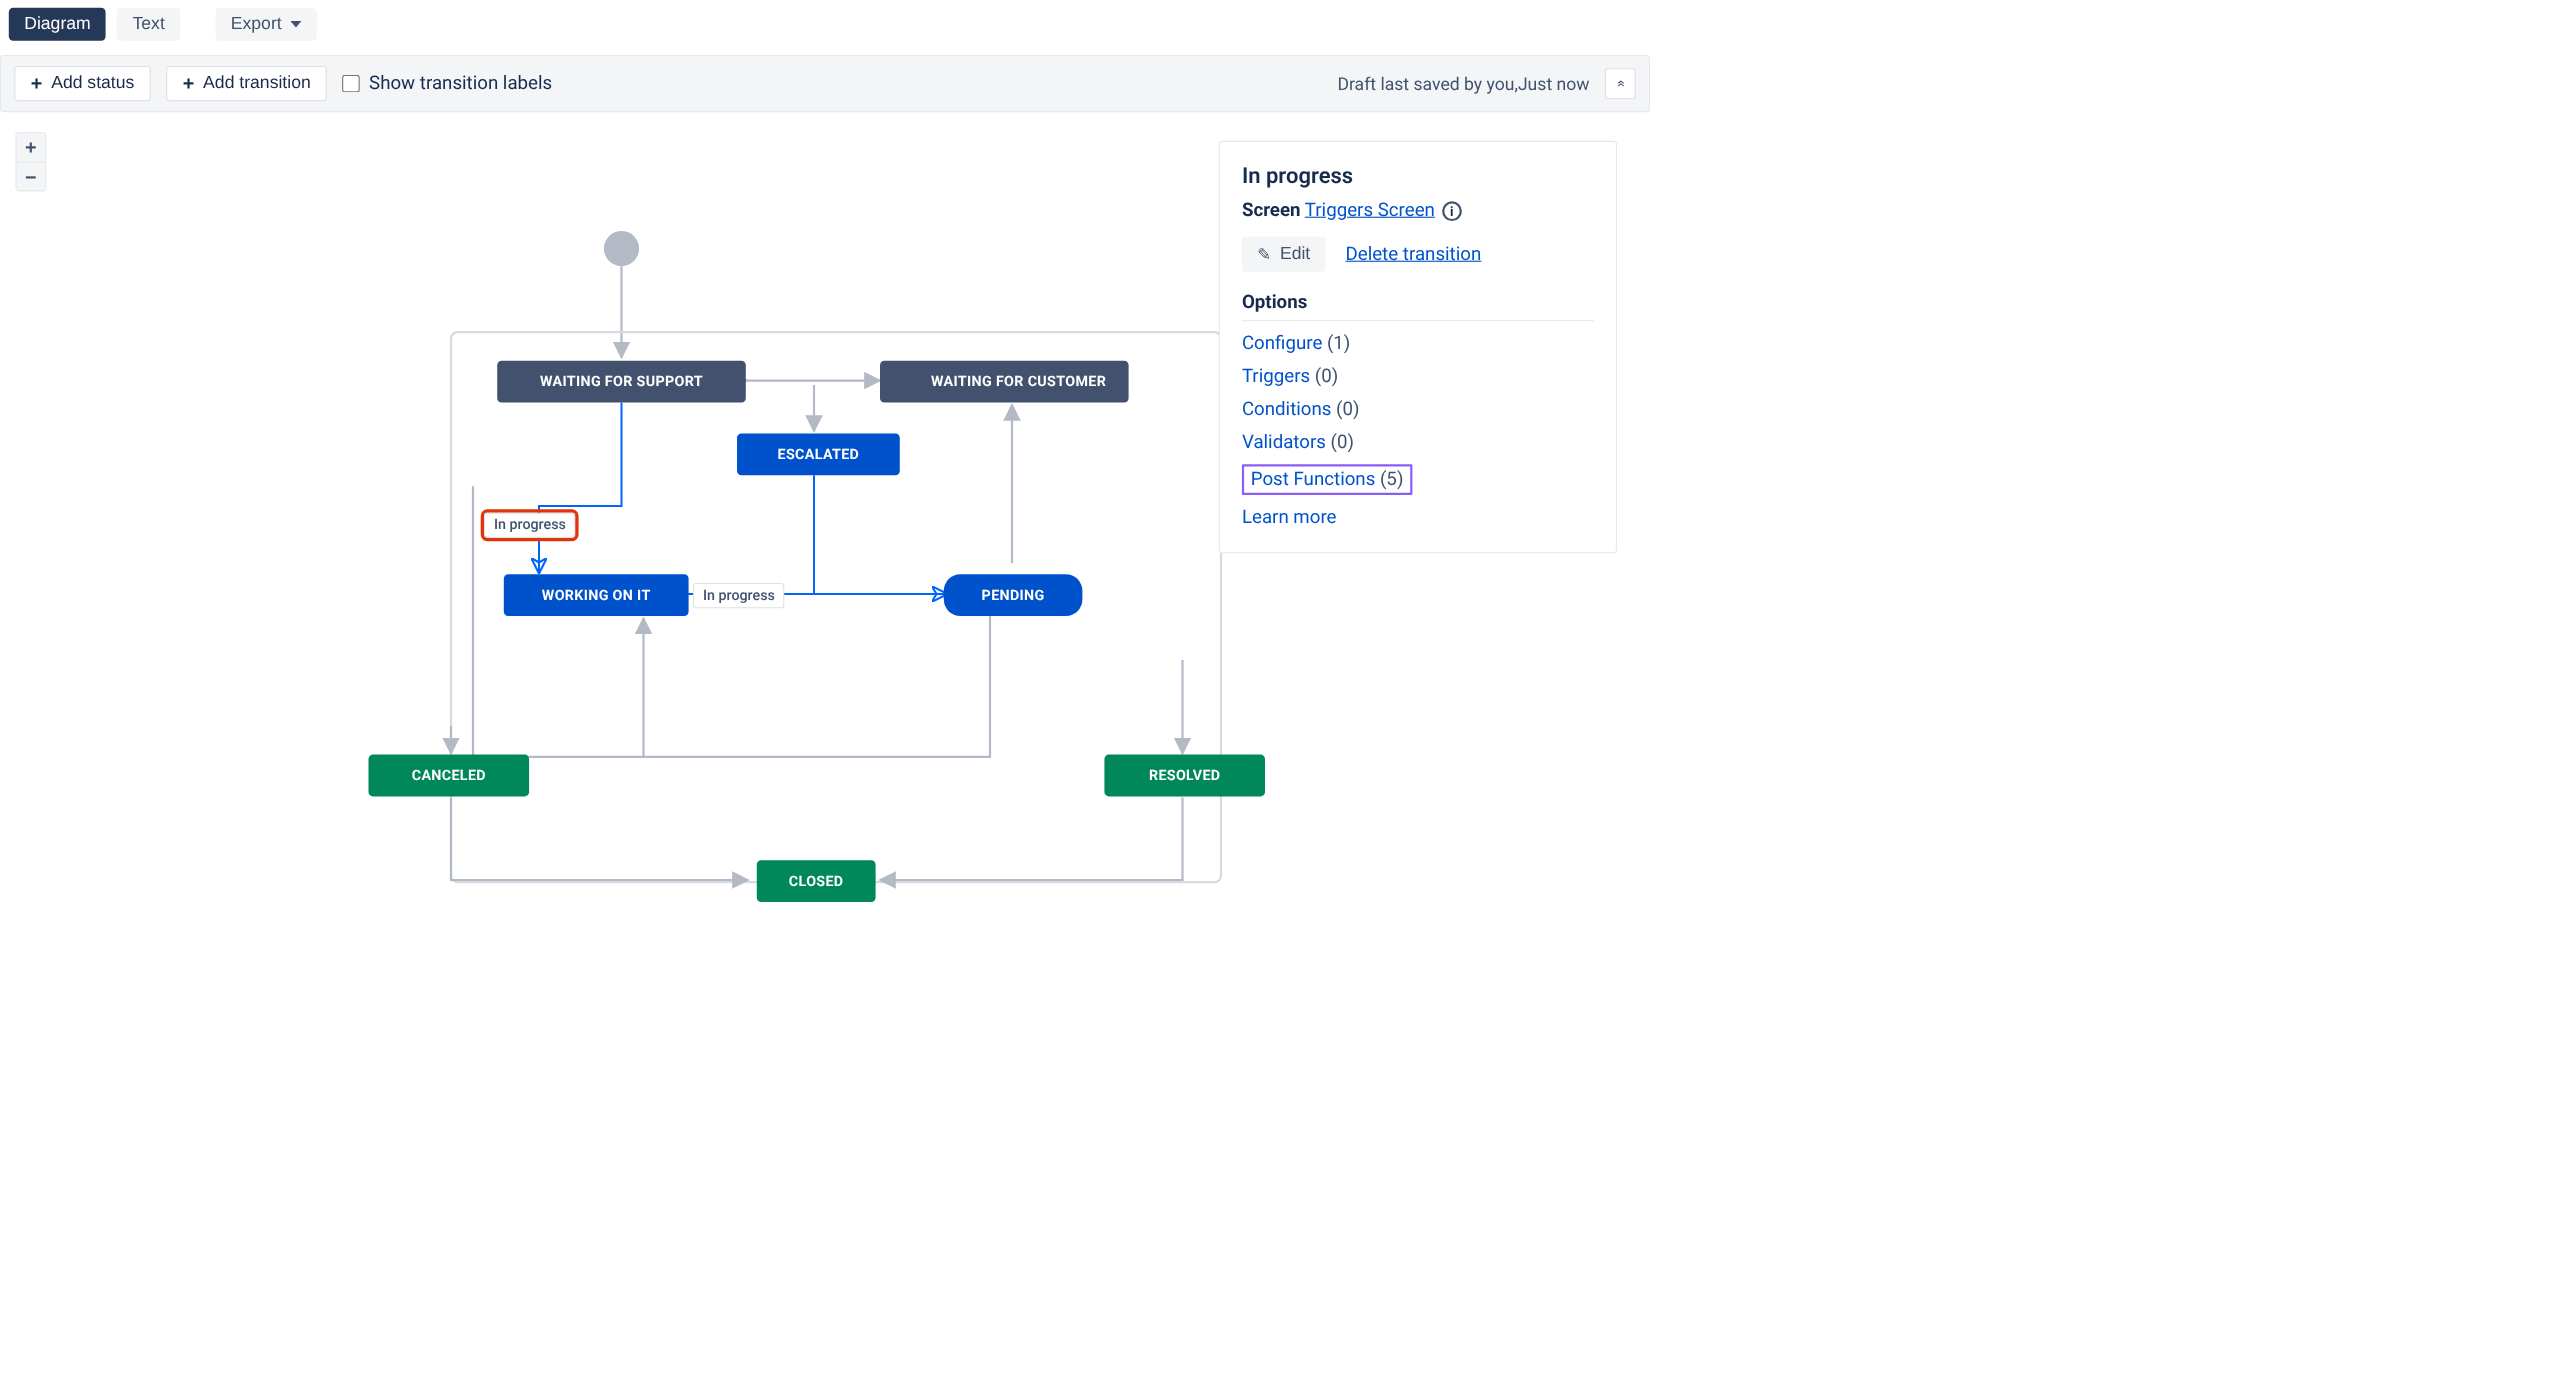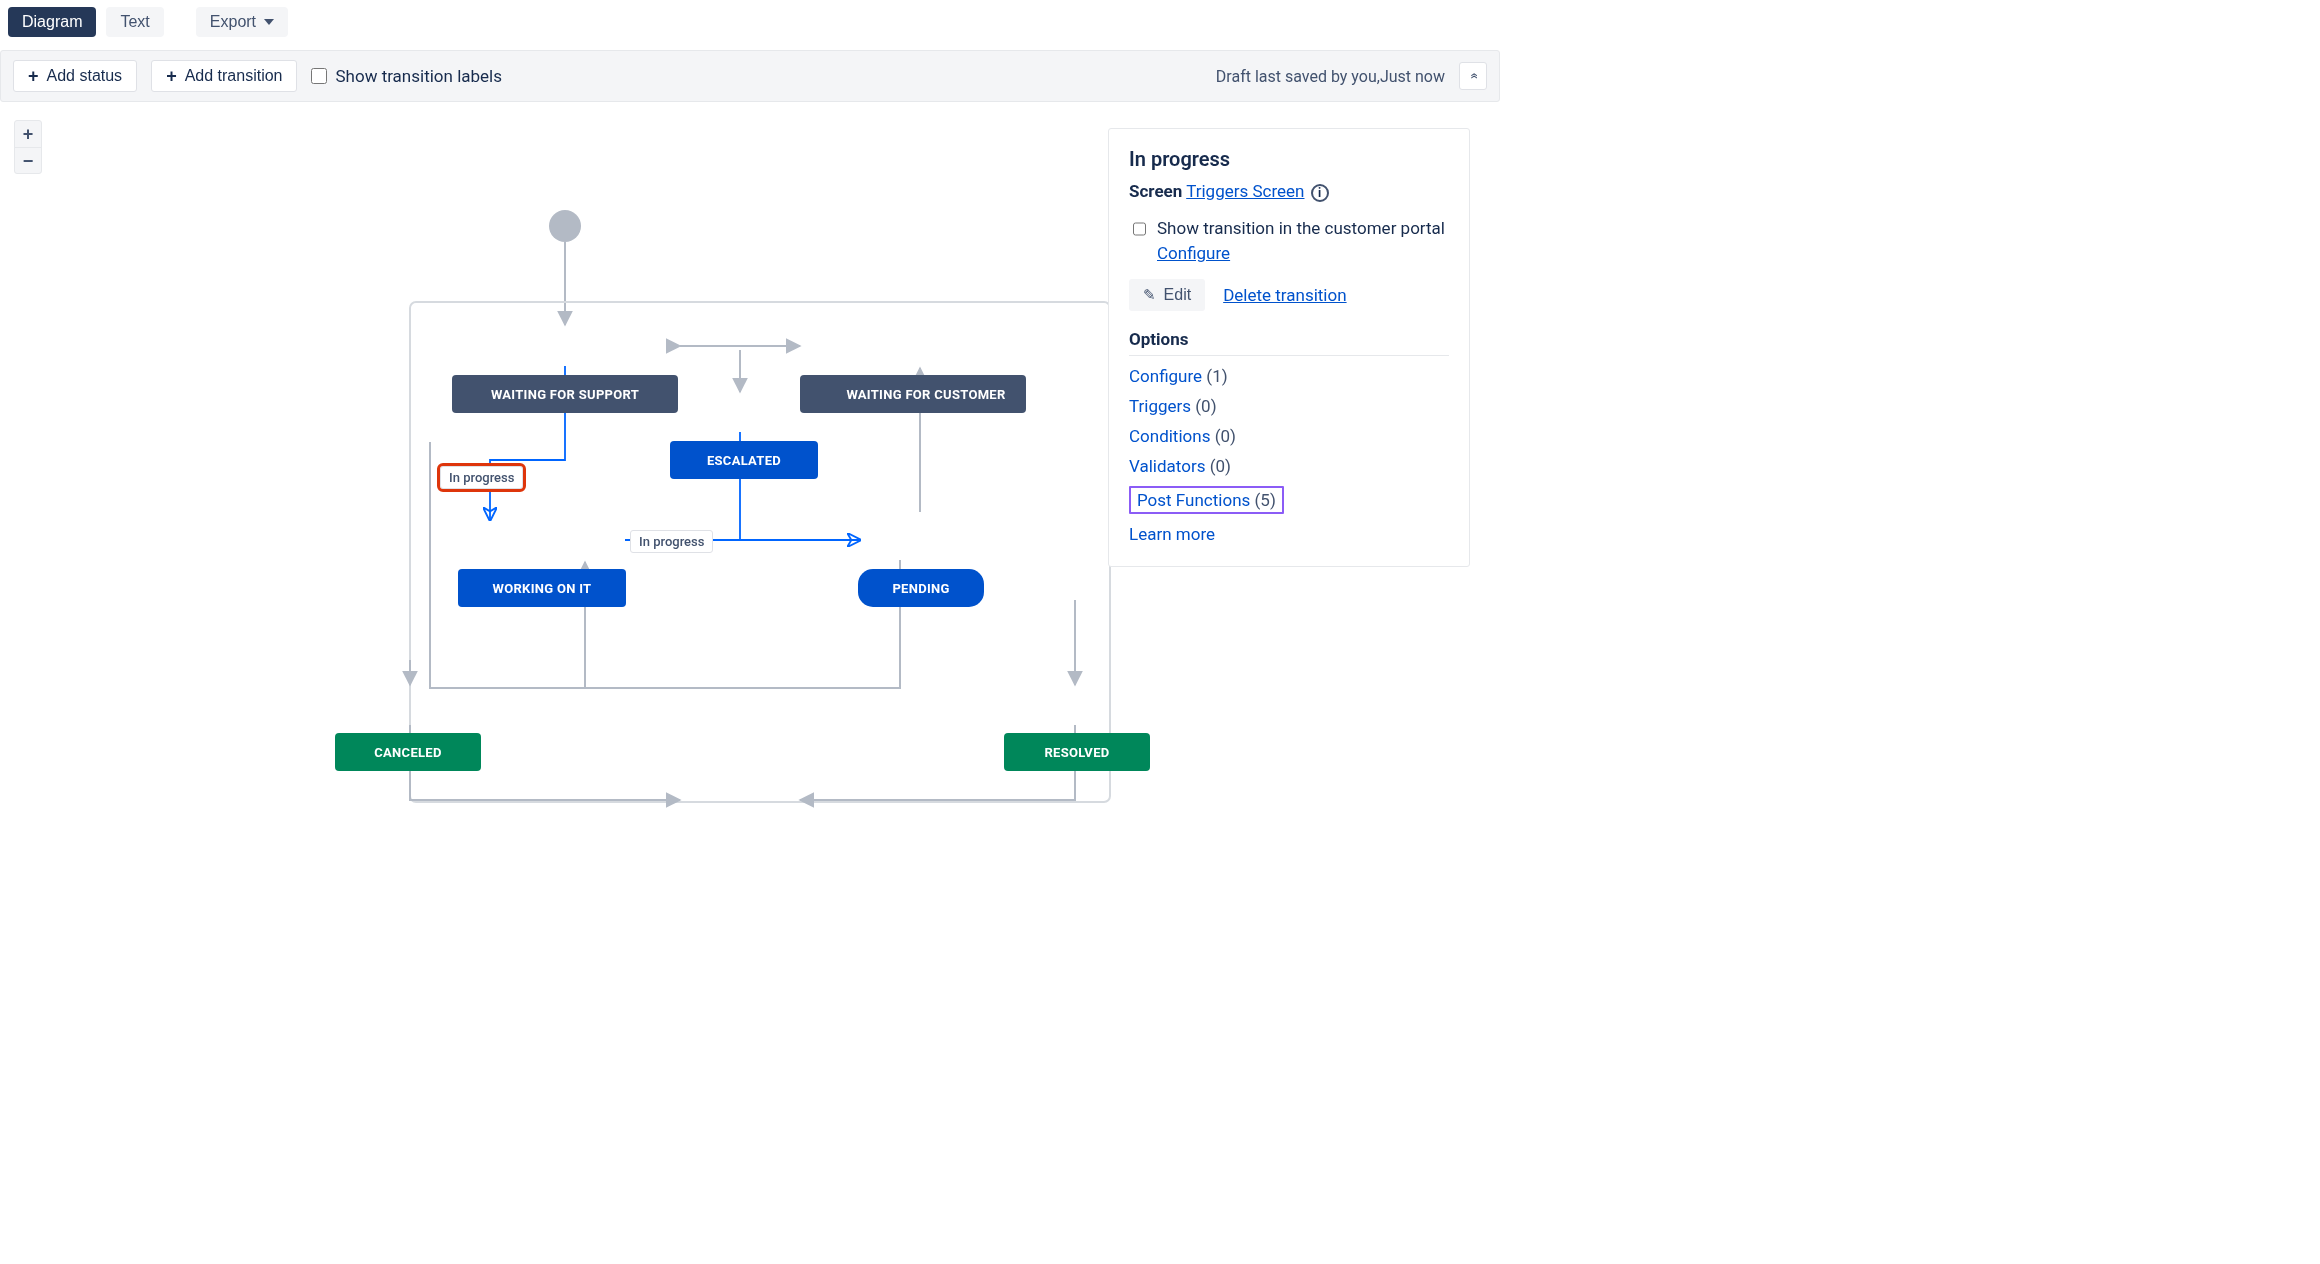--- a/index.html
+++ b/index.html
@@ -24,21 +24,21 @@
   .collapse-btn { width:28px; height:28px; background:#fff; border:1px solid #DFE1E6; border-radius:3px; display:flex; align-items:center; justify-content:center; cursor:pointer;}
   .double-chev { font-size:14px; color:#42526E; transform:rotate(-90deg);}
 
   
   .zoom { position:absolute; left:14px; top:120px; width:28px; background:#F4F5F7; border:1px solid #E6E8EB; border-radius:3px; display:flex; flex-direction:column;}
   .zoom button { border:none; background:transparent; height:26px; font-size:18px; font-weight:700; color:#42526E; cursor:pointer; line-height:18px;}
   .zoom button + button { border-top:1px solid #E6E8EB;}
 
   
   .canvas { position:absolute; left:0; top:100px; right:0; bottom:0;}
-  .node { position:absolute; border-radius:4px; font-size:13px; font-weight:700; letter-spacing:.3px; display:flex; align-items:center; justify-content:center; padding:0 14px; height:38px; text-align:center;margin-top:47px;}
+  .node { position:absolute; border-radius:4px; font-size:13px; font-weight:700; letter-spacing:.3px; display:flex; align-items:center; justify-content:center; padding:0 14px; height:38px; text-align:center;}
   .slate { background:#42526E; color:#fff;}
   .blue  { background:#0052CC; color:#fff;}
   .green { background:#00875A; color:#fff;}
   .start-dot { position:absolute; width:32px; height:32px; background:#B3BAC5; border-radius:50%;}
   .trans-label { position:absolute; background:#fff; border:1px solid #DFE1E6; border-radius:3px; font-size:13px; color:#42526E; padding:3px 8px; font-weight:500;}
   .trans-label.selected { outline:3px solid #DE350B; outline-offset:0;}
 
   
   .panel { position:absolute; right:30px; top:128px; width:362px; background:#fff; border:1px solid #E6E8EB; border-radius:3px; padding:18px 20px 22px 20px;}
   .panel h3 { font-size:20px; margin:0 0 10px 0; font-weight:600;}
@@ -154,27 +154,20 @@
     <div class="trans-label" style="left:630px; top:430px;">In progress</div>
   </div>
 
   <div class="panel">
     <h3>In progress</h3>
     <div class="screen-row">
       <b>Screen</b>
       <a href="#" class="link">Triggers Screen</a>
       <span class="info-circle">i</span>
     </div>
-    <label class="chk2">
-      <input type="checkbox" style="">
-      <span>
-        <span>Show transition in the customer portal</span>
-        <a href="#" class="link">Configure</a>
-      </span>
-    </label>
     <div class="action-row">
       <button class="btn-gray">
         <span class="pencil-icon">✎</span>
         <span>Edit</span>
       </button>
       <a href="#" class="link" style="font-size:17px;">Delete transition</a>
     </div>
     <div class="options-head">Options</div>
     <div class="opt-list">
       <div class="opt-row">

